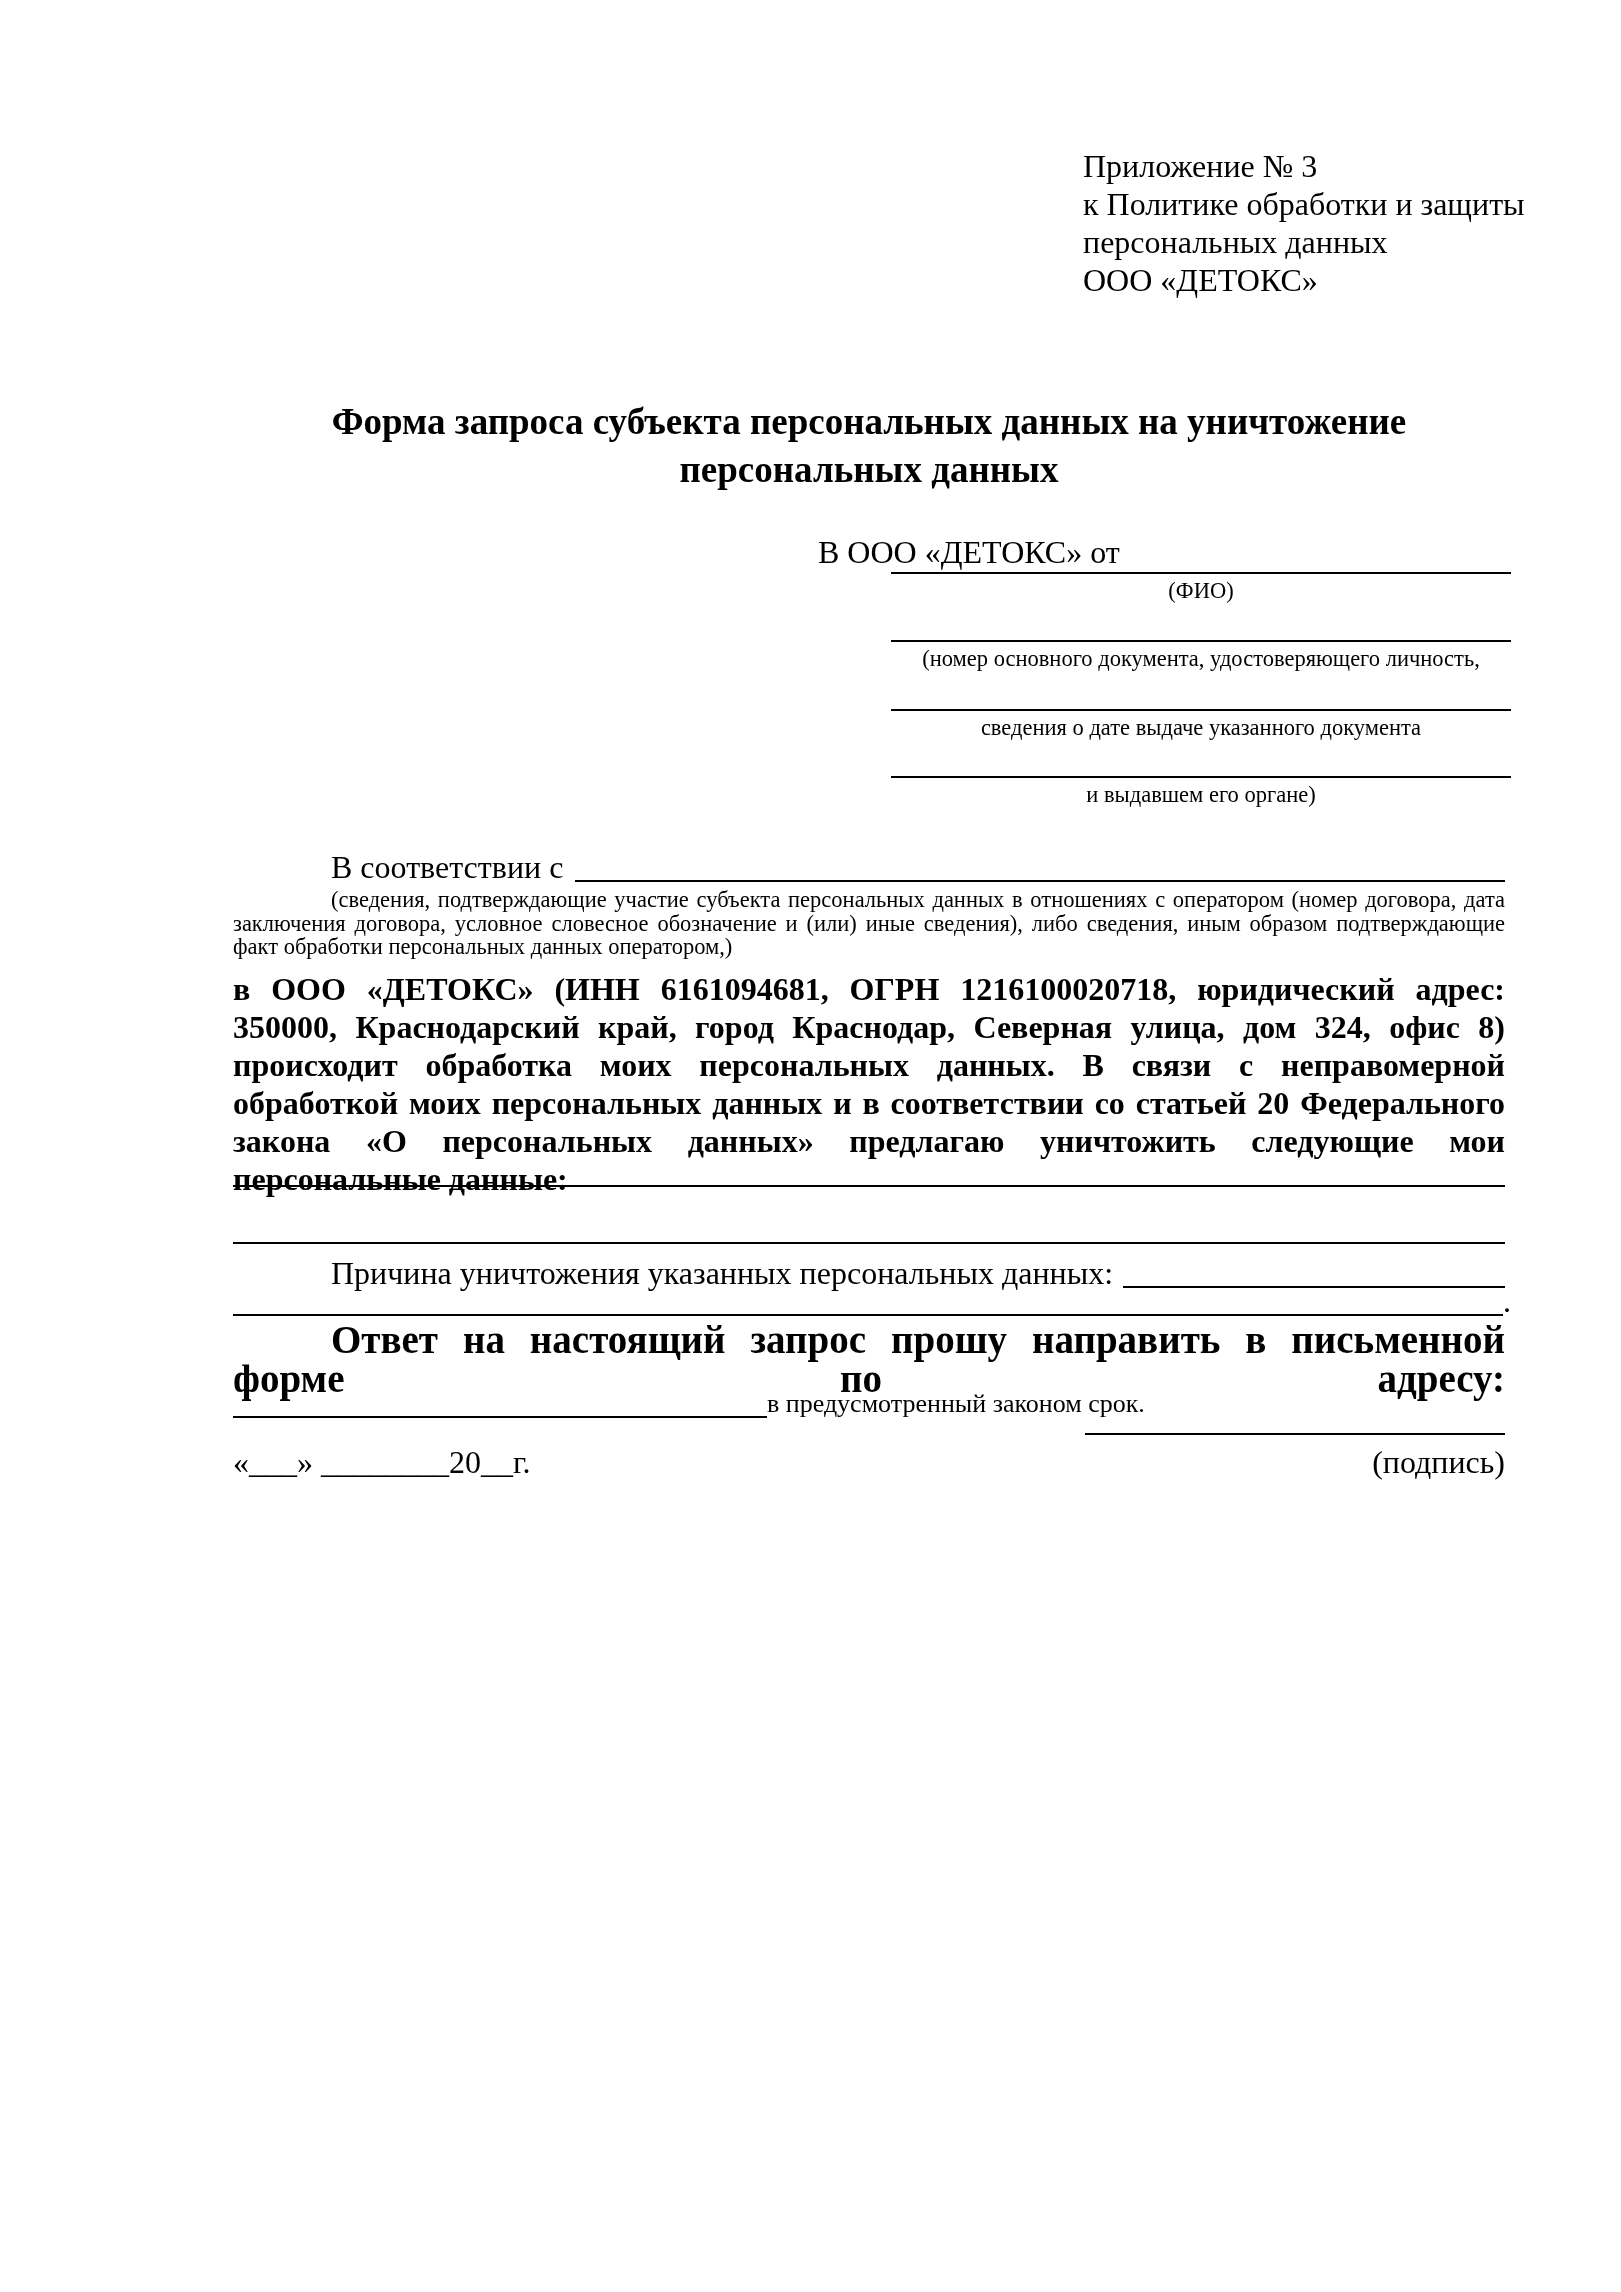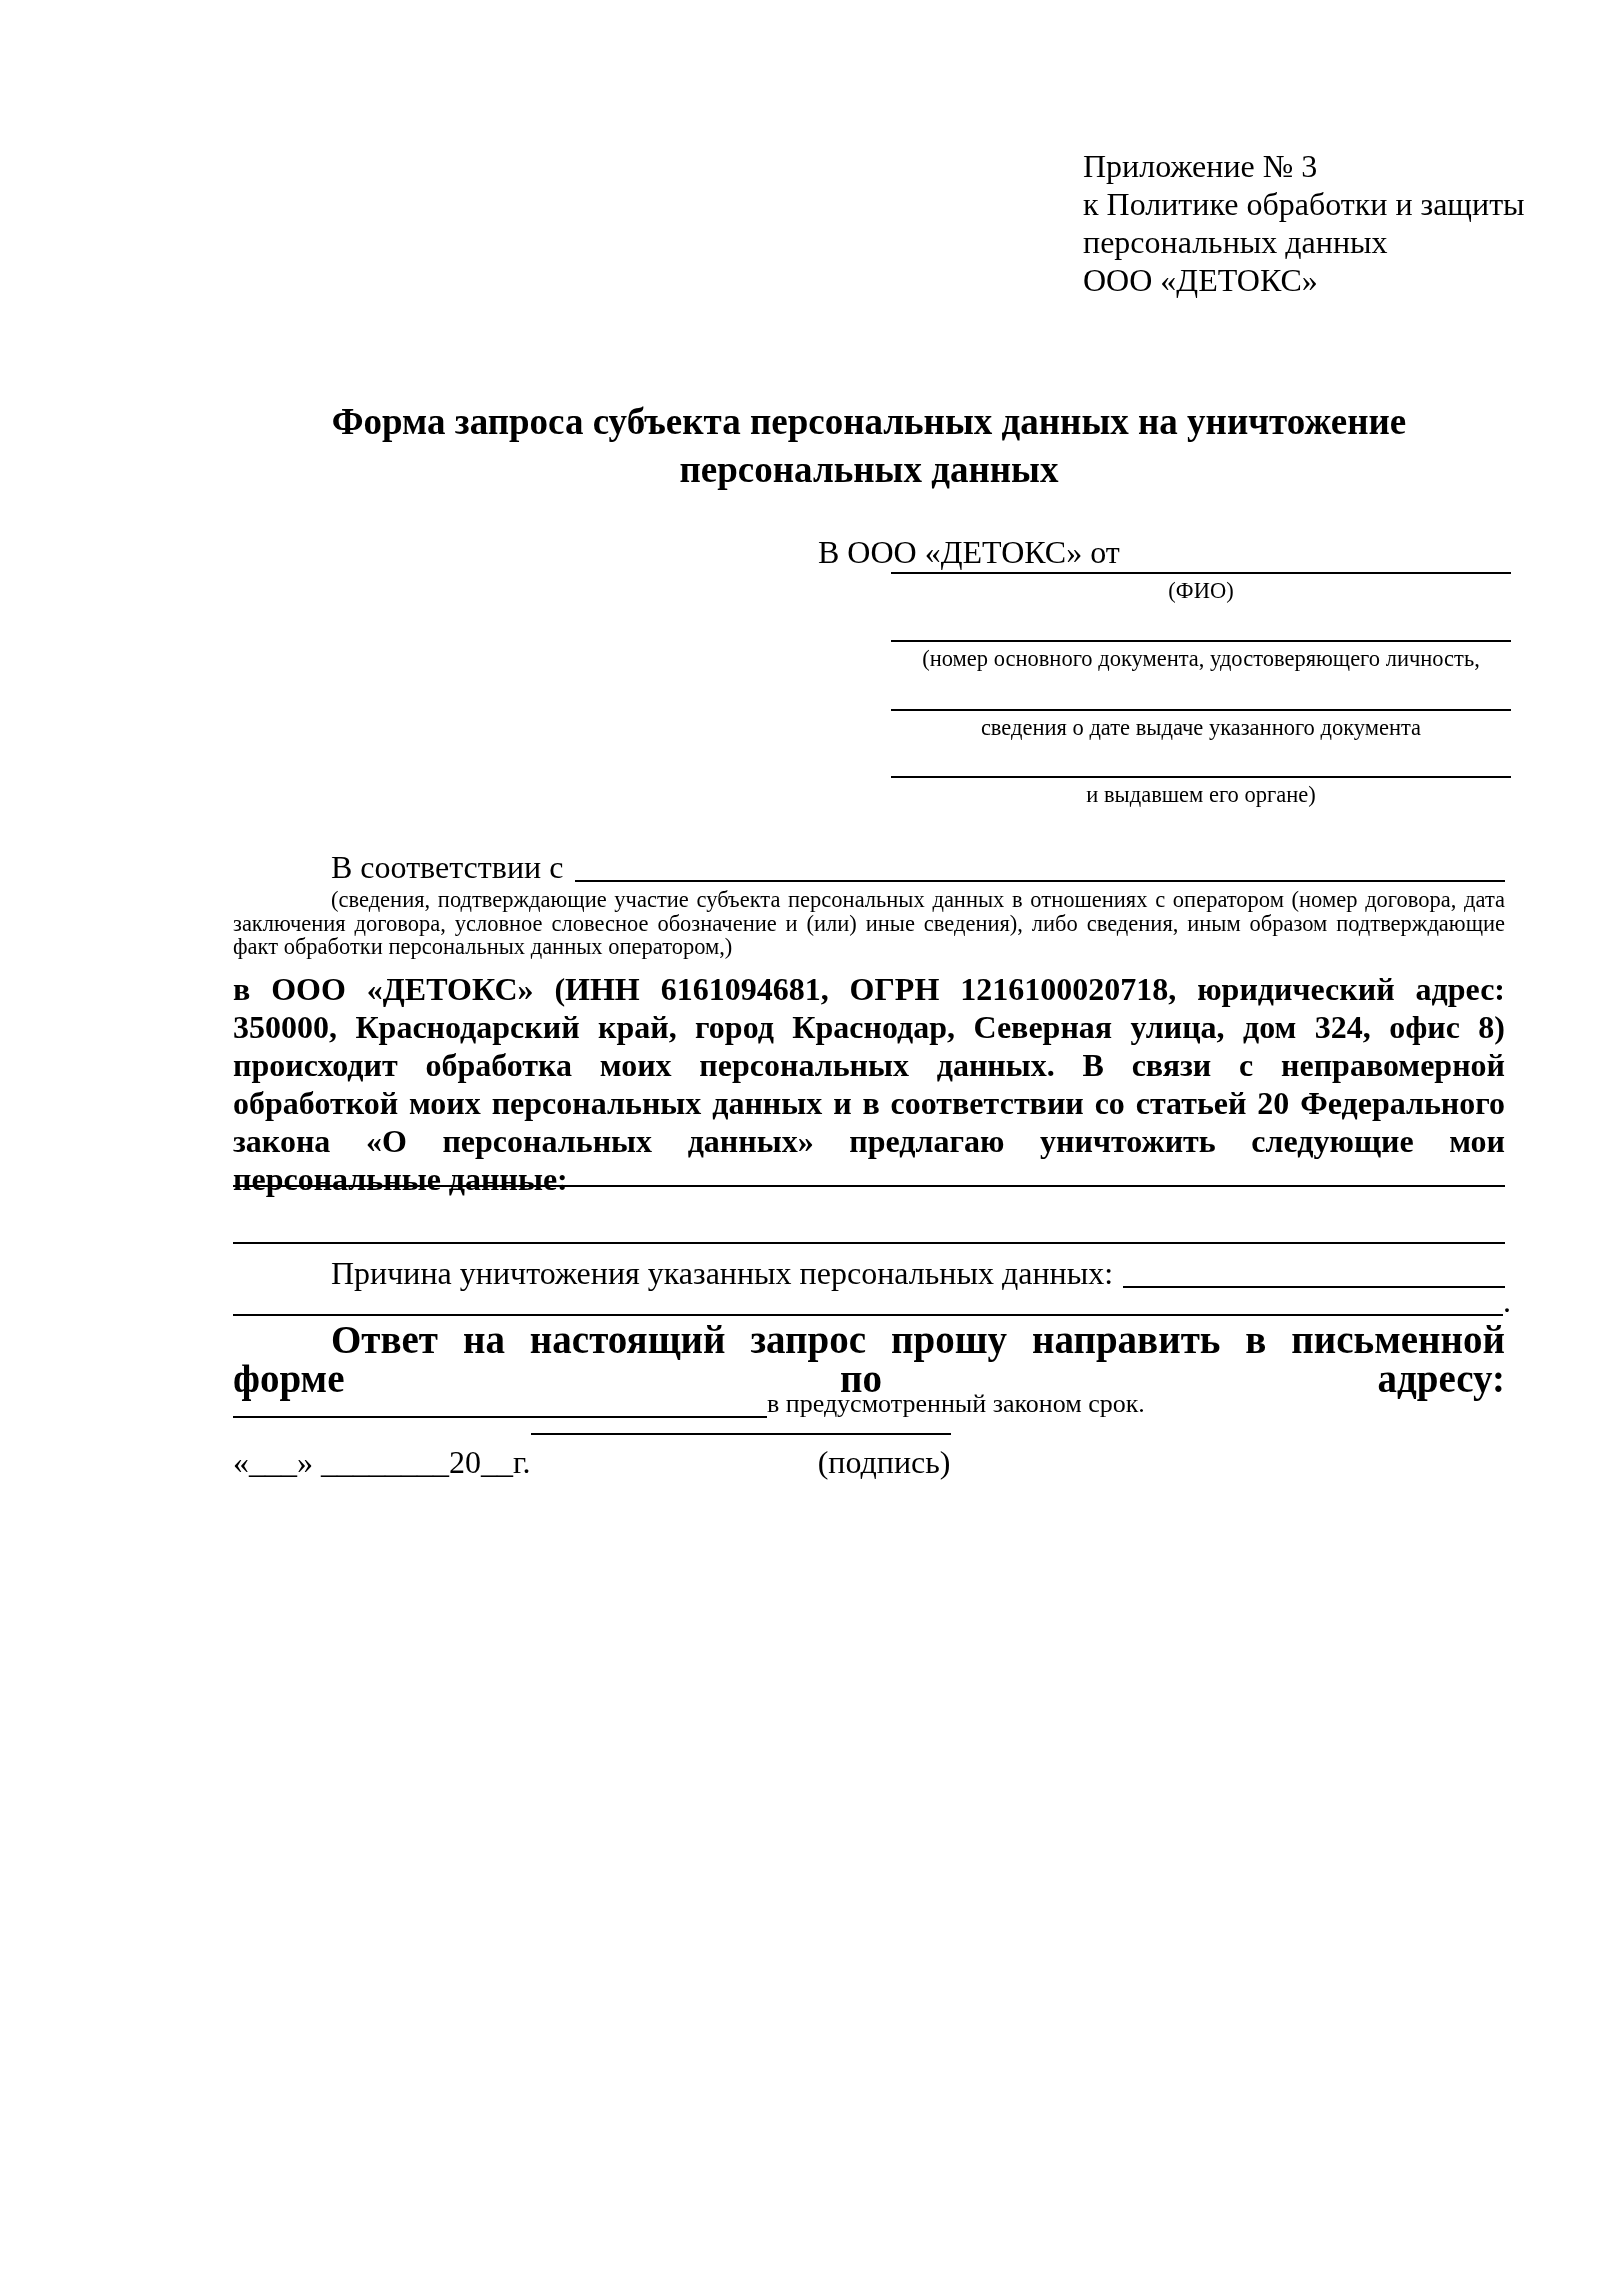--- a/index.html
+++ b/index.html
@@ -159,20 +159,21 @@
     border-bottom: 2.9px solid #000;
     margin-bottom: 4.9px;
   }
 
   .bottom-row {
     position: absolute;
     left: 233px;
     top: 1433px;
     width: 1272px;
     display: flex;
+    justify-content: space-between;
     align-items: flex-end;
     font-size: 32px;
     line-height: 39px;
   }
   .sig-group { display: flex; align-items: flex-end; flex-direction: column; }
   .sig-rule {
     width: 420px;
     border-bottom: 2.9px solid #000;
     margin-bottom: 7.8px;
   }

